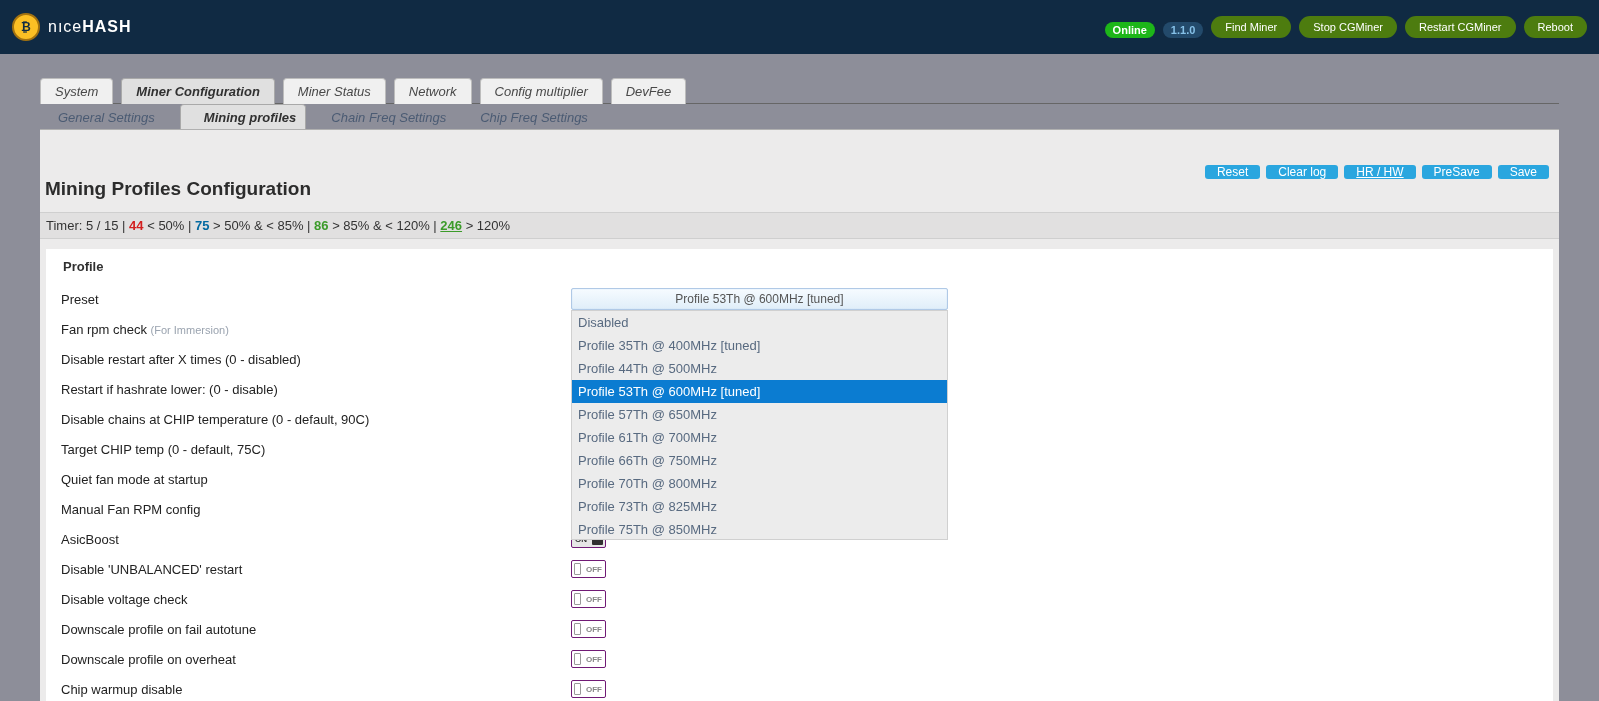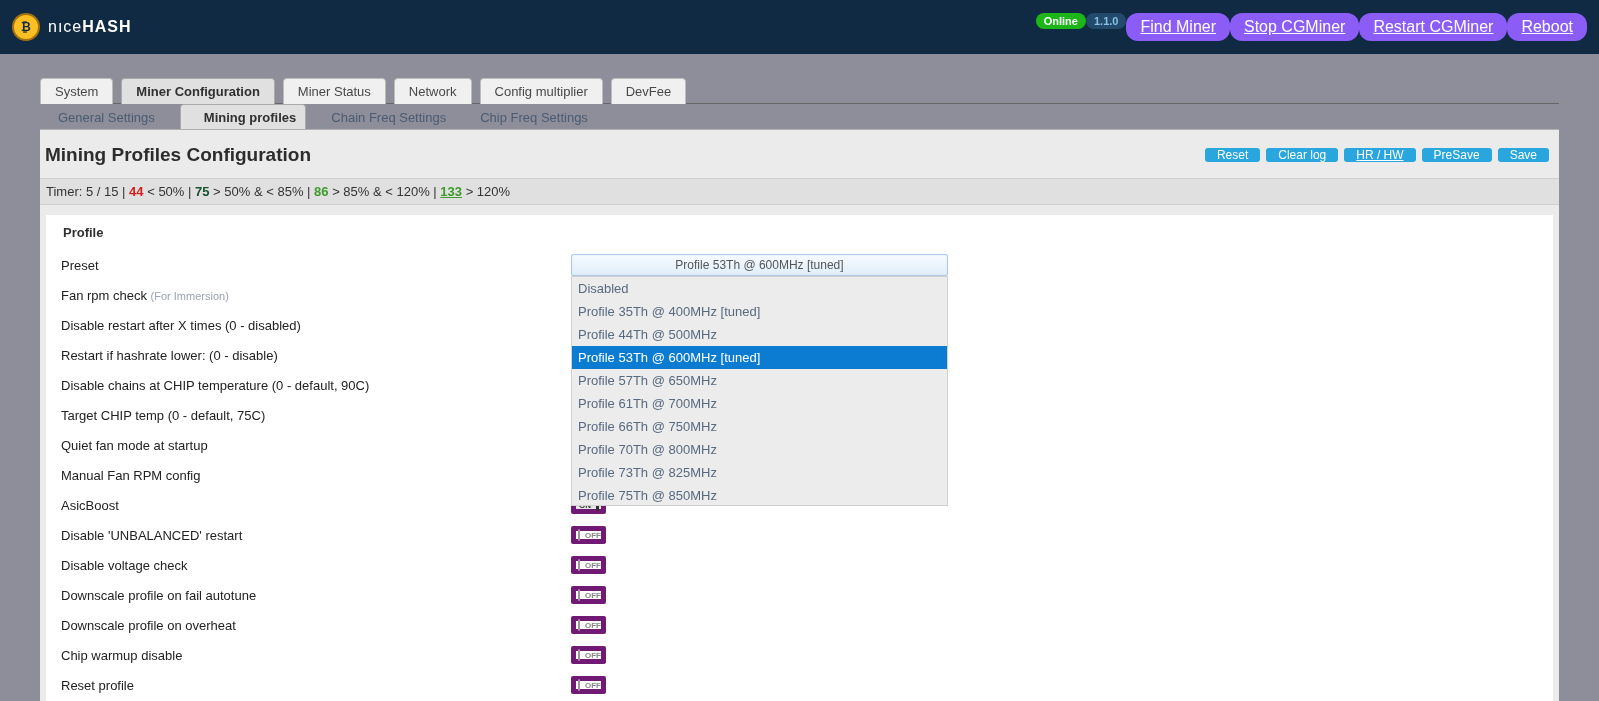--- a/index.html
+++ b/index.html
@@ -19,34 +19,34 @@
     }
     .logo-wrap { display: flex; align-items: center; gap: 8px; }
     .logo-icon {
       width: 28px; height: 28px; border-radius: 14px; background: #fbbf24;
       display: flex; align-items: center; justify-content: center;
       font-weight: bold; font-size: 12px; color: #102a43;
       border: 2px solid #a37210;
     }
     .logo-text { color: #fff; font-weight: 600; font-size: 16px; letter-spacing: 1px; }
     .logo-text .nice { font-weight: 400; }
-    .top-right { display: flex; align-items: flex-start; }
+    .top-right { display: flex; align-items: flex-end; gap: 8px; }
     .status-online {
       background: #1db619; color: #fff; border-radius: 10px; padding: 2px 8px; font-size: 11px; font-weight: bold;
     }
     .version-badge {
       background: #234a6b; color: #86c1e8; border-radius: 10px; padding: 2px 8px; font-size: 11px; font-weight: bold;
     }
     .blue-btn {
-      background: #8b5cf6; color: #fff; border: none; border-radius: 12px;
-      padding: 5px 14px; font-size: 16px; cursor: pointer; text-decoration: underline;
+      background: #4d7c0f; color: #fff; border: none; border-radius: 12px;
+      padding: 5px 14px; font-size: 11px; cursor: pointer;
     }
     .outer-wrap { padding: 24px 0 0 0; }
     .tabbar1, .tabbar2 {
-      display: flex; align-items: flex-end; gap: 8px; padding-left: 40px;
+      display: flex; align-items: flex-end; gap: 8px; padding-left: 40px; font-style: italic;
     }
     .tab {
       background: #f0f0f0; border: 1px solid #bcbcbc; border-bottom: none;
       padding: 5px 14px; font-size: 13px; color: #484848; cursor: pointer;
       border-radius: 4px 4px 0 0;
     }
     .tab.active {
       background: #e0e0e0; border-color: #a9a9a9; color: #303030; font-weight: bold;
     }
     .tabbar1-divider { height: 1px; background: #666; margin: -1px 40px 0 40px; }
@@ -59,33 +59,33 @@
       border-radius: 4px 4px 0 0; color: #303030; font-weight: bold; padding-left: 23px;
     }
     .content-panel {
       background: #ecebeb; border-top: 1px solid #b0b0b0;
       margin: -1px 40px 0 40px; padding: 0; position: relative;
     }
     .header-row {
       display: flex; justify-content: space-between; align-items: center;
       padding: 14px 10px 12px 5px;
     }
-    .page-title { font-size: 19px; font-weight: bold; color: #2c2c2c; }
+    .page-title { font-size: 19px; font-weight: bold; color: #2c2c2c; margin-top: 34px; }
     .action-row { display: flex; gap: 6px; }
     .sq-btn {
       background: #2aa6df; color: #fff; border: none; border-radius: 3px;
       padding: 0 12px; font-size: 12px; cursor: pointer;
     }
     .sq-btn.link { text-decoration: underline; }
     .timer-row {
       background: #e1e0e0; border-top: 1px solid #cfcfcf; border-bottom: 1px solid #cfcfcf;
       padding: 5px 6px; font-size: 13px; color: #333;
     }
     .timer-row .red { color: #d22020; font-weight: bold; }
-    .timer-row .orange { color: #14532d; font-weight: bold; }
+    .timer-row .orange { color: #0369a1; font-weight: bold; }
     .timer-row .green { color: #3c9b2a; font-weight: bold; }
     .timer-row .ulink { color: #3c9b2a; font-weight: bold; text-decoration: underline; }
     .form-area {
       background: #ffffff; margin: 10px 6px 0 6px; padding: 10px 15px 20px 15px;
       position: relative;
     }
     .profile-legend {
       font-weight: bold; font-size: 13px; color: #303030; margin-bottom: 10px; margin-left: 2px;
     }
     .form-row {
@@ -104,21 +104,21 @@
     .dropdown-list {
       position: absolute; top: 22px; left: 0; width: 377px;
       background: #ececec; border: 1px solid #d0d0d0; z-index: 50;
       max-height: 230px; overflow: visible;
     }
     .dd-item {
       padding: 4px 6px; font-size: 13px; color: #586a80; cursor: pointer;
     }
     .dd-item.selected { background: #0b7cd1; color: #fff; }
     .toggle {
-      width: 35px; height: 18px; border: 5px solid #701a75; border-radius: 2px;
+      width: 35px; height: 18px; border: 1px solid #701a75; border-radius: 2px;
       display: flex; align-items: center; position: relative; cursor: pointer;
       background: #fff;
     }
     .toggle .knob { width: 12px; height: 12px; background: #303030; border-radius: 1px; margin: 0 2px; }
     .toggle .lbl { font-size: 8px; font-weight: bold; color: #555; margin: 0 3px; }
     .toggle.on { background: #e6e6e6; }
     .toggle.on .knob { order: 2; }
     .toggle.on .lbl { order: 1; color: #333; }
     .toggle.off .knob { order: 1; margin-left: 2px; border: 1px solid #999; background: #fff; }
     .toggle.off .lbl { order: 2; color: #888; }
@@ -174,21 +174,21 @@
     </div>
 
     <div class="timer-row">
       <span>Timer: 5 / 15 |  </span>
       <span class="red">44</span>
       <span>  &lt; 50% |  </span>
       <span class="orange">75</span>
       <span>  &gt; 50% &amp; &lt; 85% |  </span>
       <span class="green">86</span>
       <span>  &gt; 85% &amp; &lt; 120% |  </span>
-      <span class="ulink">133</span>
+      <span class="ulink">246</span>
       <span>  &gt; 120%</span>
     </div>
 
     <div class="form-area">
       <div class="profile-legend">Profile</div>
 
       <div class="form-row">
         <div class="form-label">Preset</div>
         <div class="form-control-cell">
           <div class="preset-select">Profile 53Th @ 600MHz [tuned]</div>

